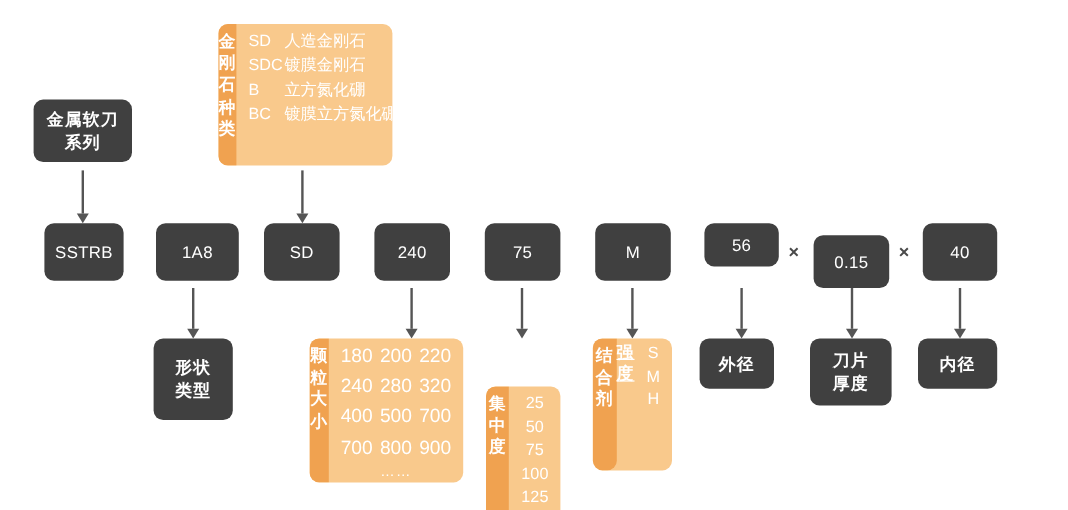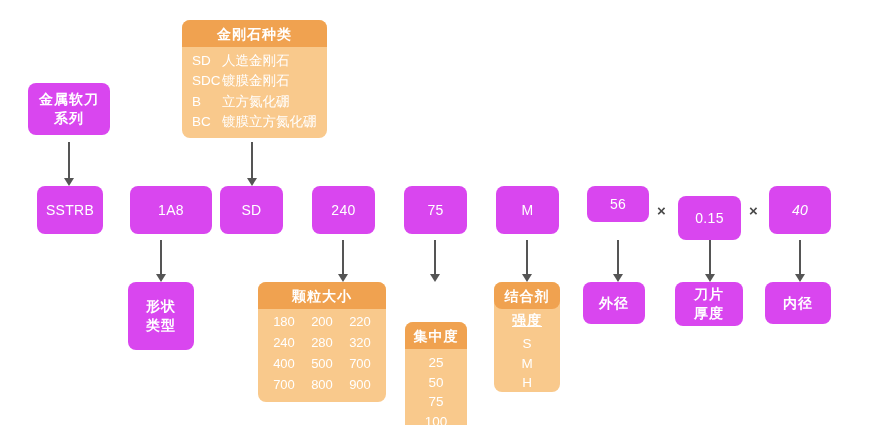--- a/index.html
+++ b/index.html
@@ -19,21 +19,21 @@
     position: relative;
     width: 890px;
     height: 425px;
   }
 
   
   .box {
     position: absolute;
     box-sizing: border-box;
     border-radius: 8px;
-    background: #d946ef;
+    background: #404040;
     color: #ffffff;
     display: flex;
     flex-direction: column;
     align-items: center;
     justify-content: center;
     text-align: center;
     line-height: 1.35;
   }
 
   
@@ -52,21 +52,21 @@
   .label-box .ln { display: block; }
 
   
   .panel {
     position: absolute;
     box-sizing: border-box;
     border-radius: 8px;
     background: #f9c98c;
     overflow: hidden;
     display: flex;
-    flex-direction: column;
+    flex-direction: row;
   }
   .panel-head {
     background: #f0a250;
     color: #ffffff;
     font-size: 14px;
     font-weight: bold;
     letter-spacing: 1px;
     text-align: center;
     padding: 5px 0 4px 0;
     line-height: 1.3;
@@ -107,21 +107,21 @@
     min-width: 30px;
   }
 
   
   .grid3 {
     display: grid;
     grid-template-columns: repeat(3, 1fr);
     row-gap: 2px;
     column-gap: 6px;
     justify-items: center;
-    font-size: 13px;
+    font-size: 16px;
     line-height: 1.45;
   }
   .dots {
     text-align: center;
     font-size: 12px;
     letter-spacing: 1px;
     margin-top: 1px;
   }
 
   
@@ -197,21 +197,21 @@
   </div>
 
   <div class="arrow" style="left:245px; top:142px; height:44px;">
     <div class="shaft" style="height:36px;"></div>
     <div class="head" style="top:36px;"></div>
   </div>
 
   <div class="box code-cell" style="left:37px; top:186px; width:66px; height:48px;">
     <span>SSTRB</span>
   </div>
-  <div class="box code-cell" style="left:130px; top:186px; width:82px; height:48px;">
+  <div class="box code-cell" style="left:130px; top:186px; width:69px; height:48px;">
     <span>1A8</span>
   </div>
   <div class="box code-cell" style="left:220px; top:186px; width:63px; height:48px;">
     <span>SD</span>
   </div>
   <div class="box code-cell" style="left:312px; top:186px; width:63px; height:48px;">
     <span>240</span>
   </div>
   <div class="box code-cell" style="left:404px; top:186px; width:63px; height:48px;">
     <span>75</span>
@@ -220,21 +220,21 @@
     <span>M</span>
   </div>
   <div class="box code-cell" style="left:587px; top:186px; width:62px; height:36px;">
     <span>56</span>
   </div>
   <div class="times" style="left:657px; top:203px;">×</div>
   <div class="box code-cell" style="left:678px; top:196px; width:63px; height:44px;">
     <span>0.15</span>
   </div>
   <div class="times" style="left:749px; top:203px;">×</div>
-  <div class="box code-cell" style="left:769px; top:186px; width:62px; height:48px;font-style:italic;">
+  <div class="box code-cell" style="left:769px; top:186px; width:62px; height:48px;">
     <span>40</span>
   </div>
 
   <div class="arrow" style="left:154px; top:240px; height:42px;">
     <div class="shaft" style="height:34px;"></div>
     <div class="head" style="top:34px;"></div>
   </div>
   <div class="arrow" style="left:336px; top:240px; height:42px;">
     <div class="shaft" style="height:34px;"></div>
     <div class="head" style="top:34px;"></div>
@@ -304,21 +304,21 @@
       <div class="row">S</div>
       <div class="row">M</div>
       <div class="row">H</div>
     </div>
   </div>
 
   <div class="box label-box" style="left:583px; top:282px; width:62px; height:42px;">
     <span class="ln">外径</span>
   </div>
 
-  <div class="box label-box" style="left:675px; top:282px; width:68px; height:44px;justify-content:center;">
+  <div class="box label-box" style="left:675px; top:282px; width:68px; height:56px;justify-content:center;">
     <span class="ln">刀片</span>
     <span class="ln">厚度</span>
   </div>
 
   <div class="box label-box" style="left:765px; top:282px; width:66px; height:42px;">
     <span class="ln">内径</span>
   </div>
 
 </div>
 

